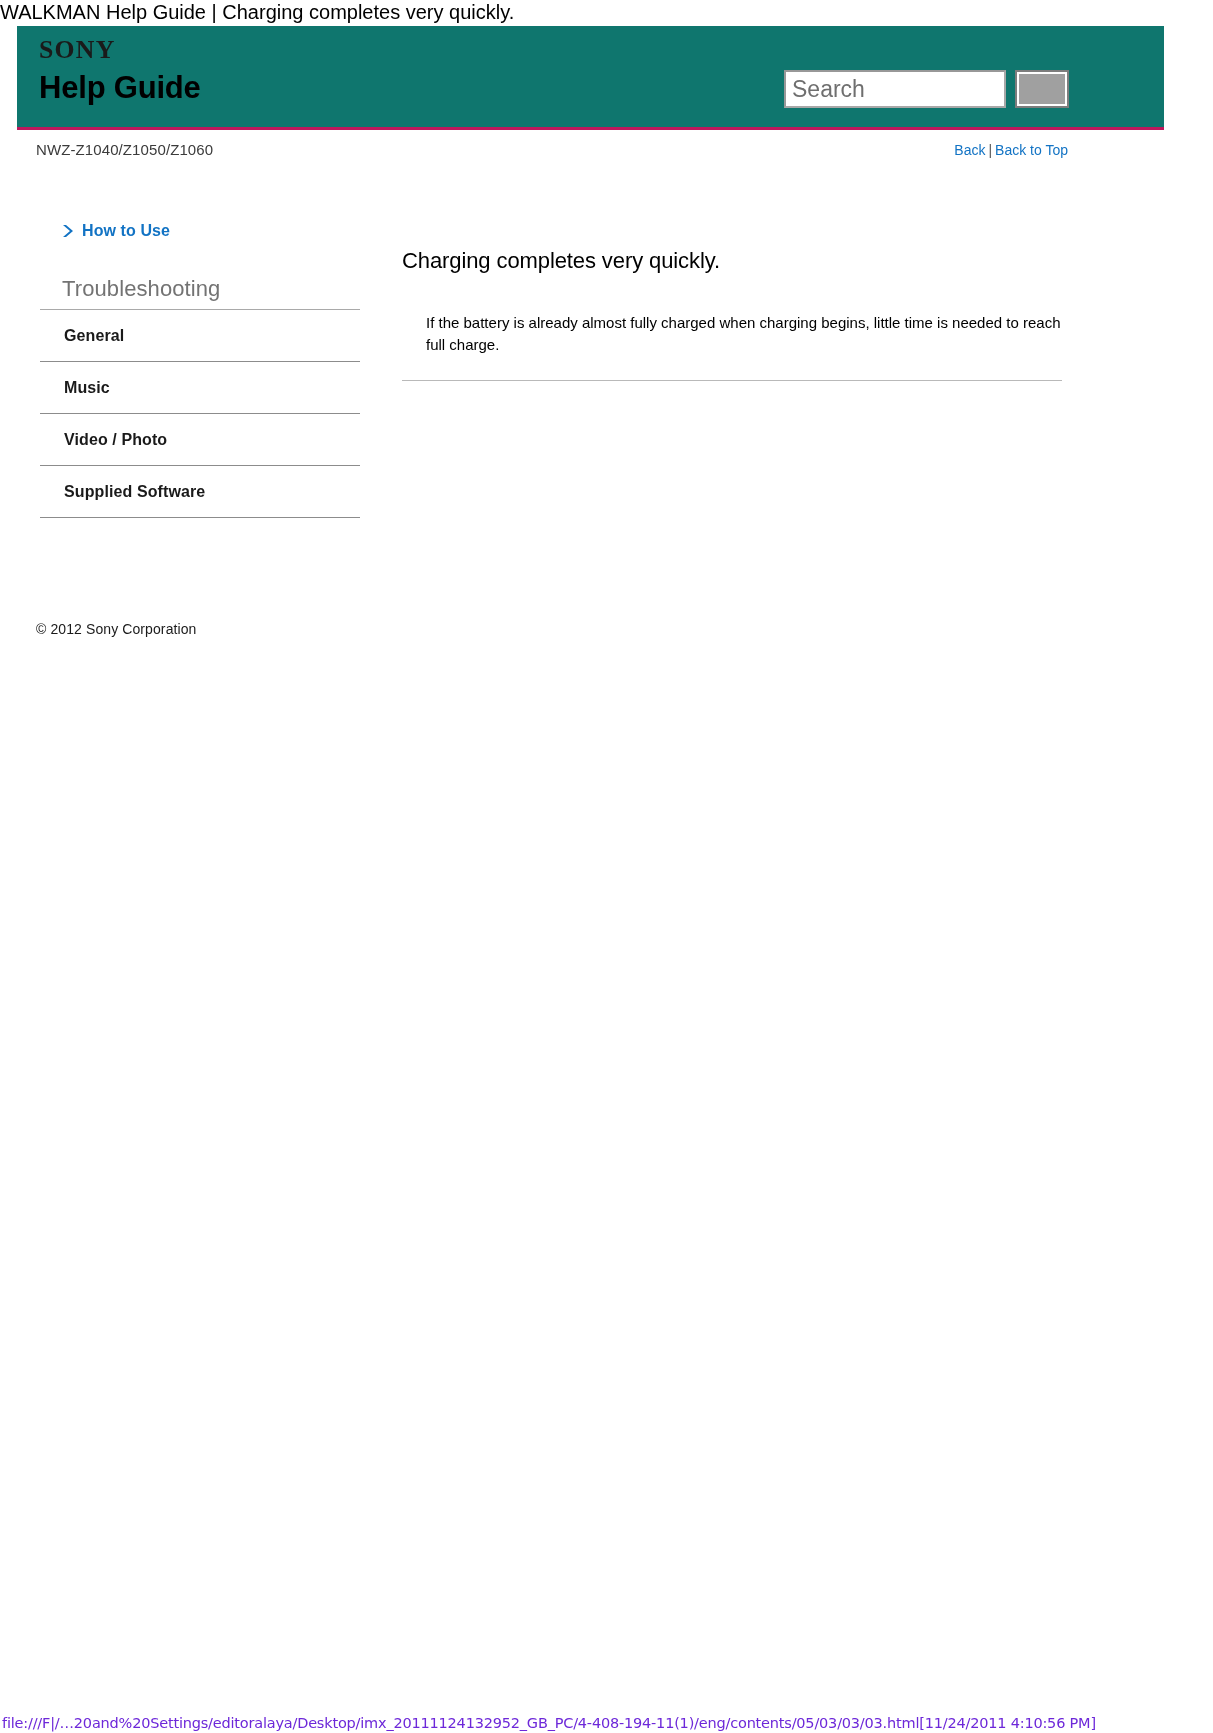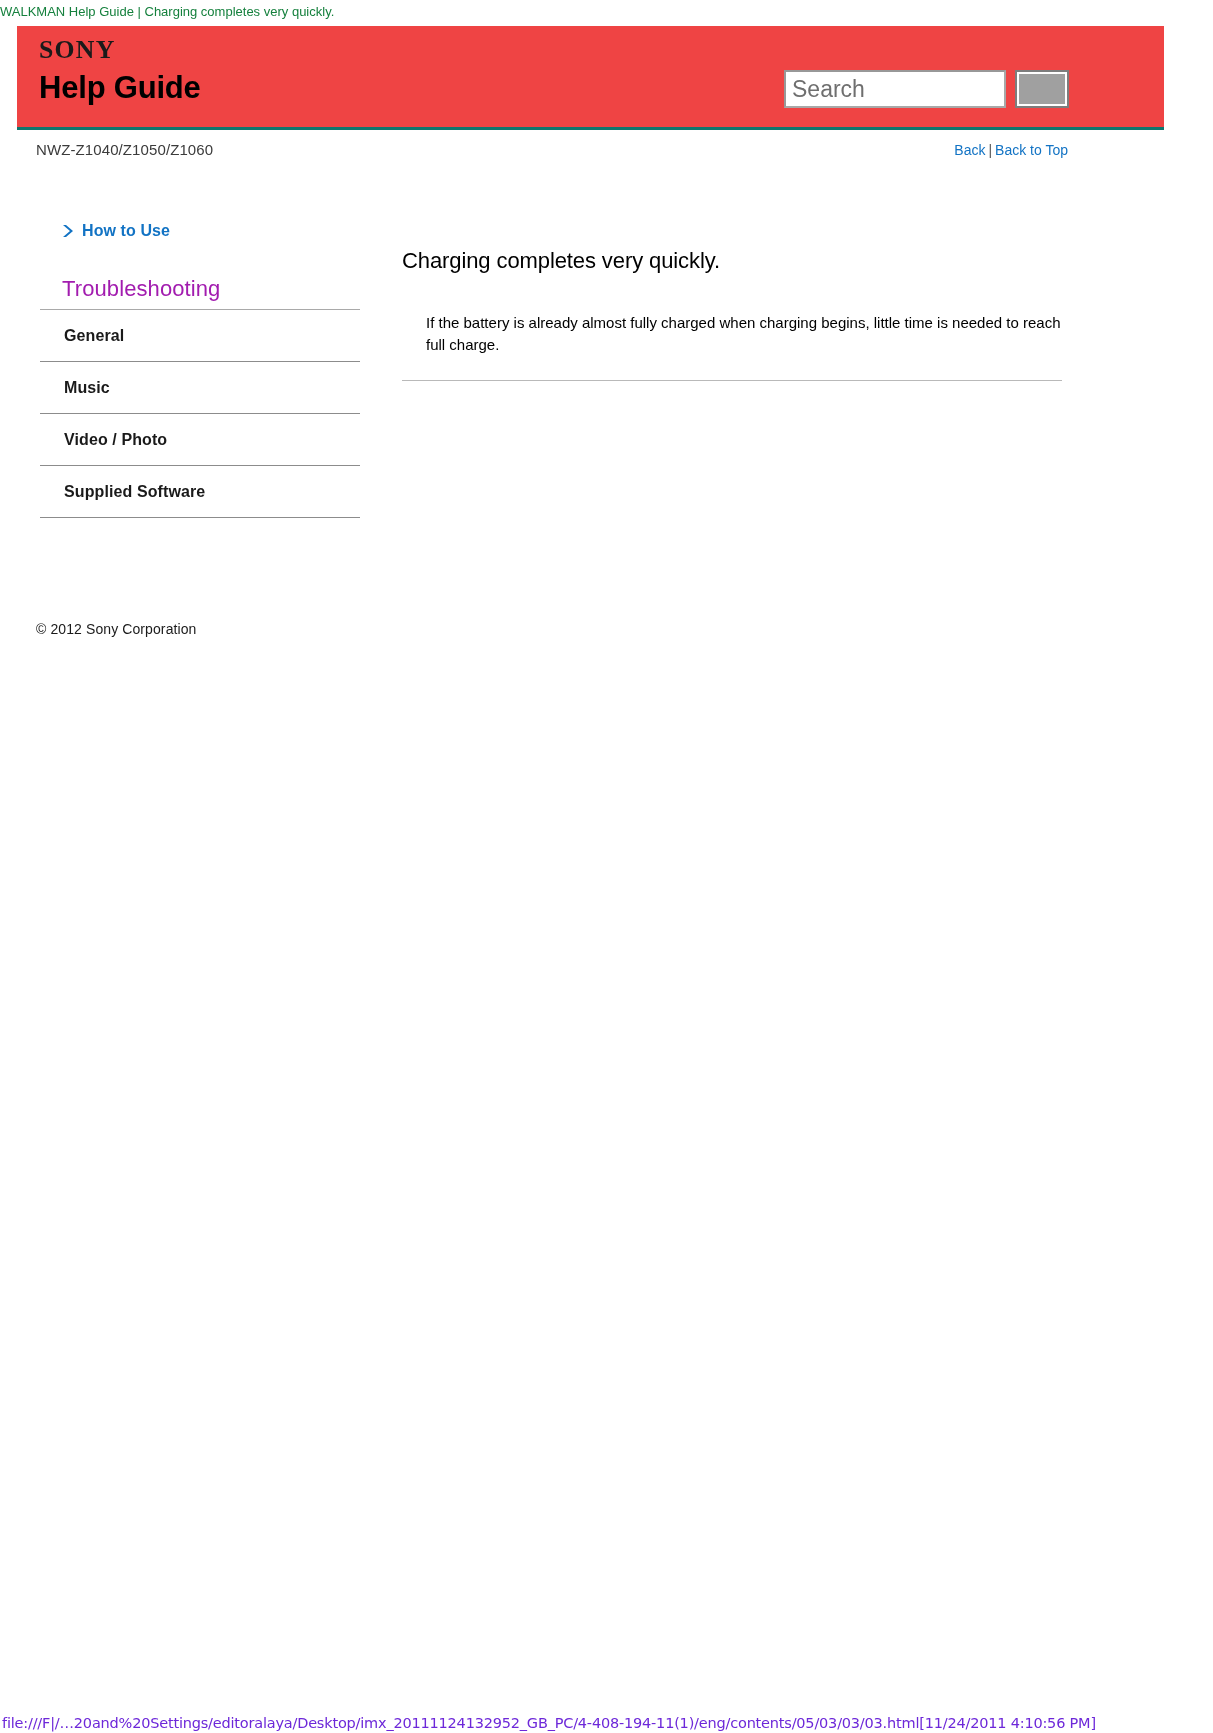--- a/index.html
+++ b/index.html
@@ -14,35 +14,35 @@
     font-family: "Liberation Sans", sans-serif;
     color: #000000;
     overflow: hidden;
   }
 
   
   .print-header {
     position: absolute;
     top: 0px;
     left: 0px;
-    font-size: 13px;
+    font-size: 20px;
     line-height: 24px;
-    color: #15803d;
+    color: #000000;
     white-space: nowrap;
   }
 
   
   .site-header {
     position: absolute;
     top: 26px;
     left: 17px;
     width: 1147px;
     height: 104px;
-    background: #ef4444;
-    border-bottom: 3px solid #0f766e;
+    background: #0f766e;
+    border-bottom: 3px solid #be185d;
     box-sizing: border-box;
   }
   .sony-logo {
     position: absolute;
     top: 10px;
     left: 22px;
     font-family: "Liberation Serif", serif;
     font-weight: bold;
     font-size: 25px;
     letter-spacing: 1.2px;
@@ -143,21 +143,21 @@
     display: block;
   }
   .how-to-use-label {
     font-size: 16px;
     font-weight: bold;
     color: #1273c4;
     letter-spacing: 0.1px;
   }
   .section-title {
     font-size: 22px;
-    color: #a21caf;
+    color: #737373;
     padding: 0 0 7px 22px;
     border-bottom: 1px solid #a9a9a9;
     letter-spacing: 0.1px;
   }
   .nav-item {
     font-size: 16px;
     font-weight: bold;
     color: #1a1a1a;
     padding: 17px 0 16px 24px;
     border-bottom: 1px solid #8c8c8c;

